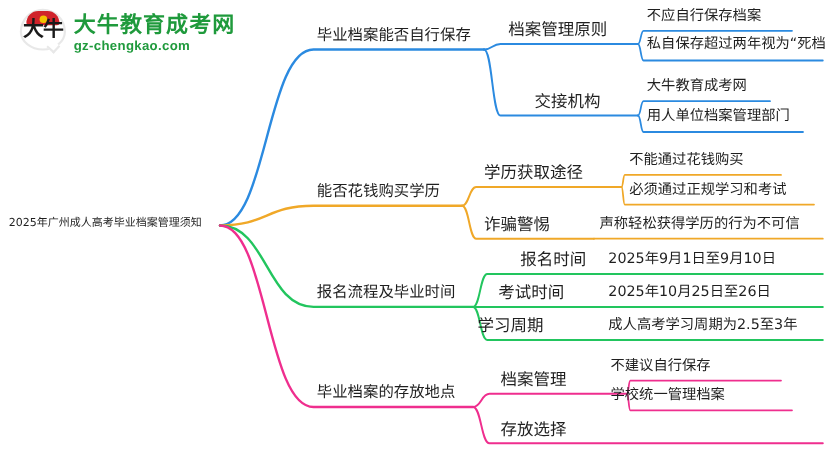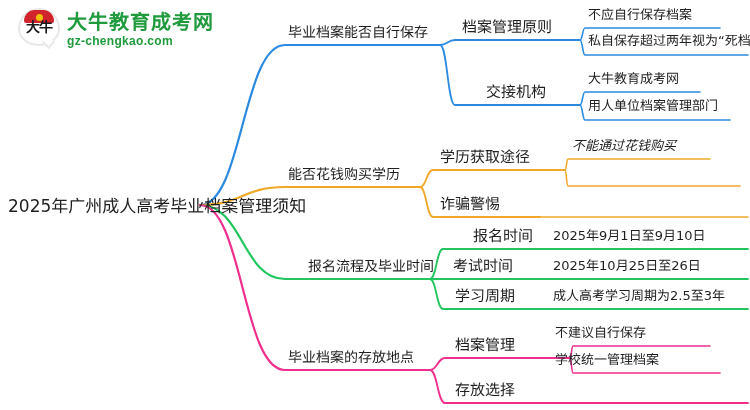--- a/index.html
+++ b/index.html
@@ -37,21 +37,21 @@
     background:#d0232b;
     border-radius:15px 15px 3px 3px;
     overflow:hidden;
   }
   .logo-cap:after{
     content:"";position:absolute;left:12px;top:4px;width:7px;height:7px;
     background:#f2c200;border-radius:50%;
   }
   .logo-cn{
     position:absolute;left:0;top:11px;width:42px;
-    text-align:center;font-size:14px;line-height:17px;
+    text-align:center;font-size:19px;line-height:17px;
     font-weight:bold;color:#1a1a1a;
     font-family:"DejaVu Sans","Liberation Sans",sans-serif;
     letter-spacing:-1px;
   }
   .logo-text{display:flex;flex-direction:column;justify-content:flex-end;}
   .logo-title{
     font-size:20px;font-weight:bold;color:#1f9a3c;
     letter-spacing:1px;line-height:22px;
     font-family:"DejaVu Sans","Liberation Sans",sans-serif;
   }
@@ -66,21 +66,21 @@
   #links path{fill:none;stroke-linecap:round;}
 
   
   .node{
     position:absolute;
     font-family:"DejaVu Sans","Liberation Sans",sans-serif;
     color:#1f1f1f;
     white-space:nowrap;
     line-height:1;
   }
-  .n-root{font-size:17px;}
+  .n-root{font-size:10px;}
   .n-b1{font-size:14px;}
   .n-b2{font-size:15px;}
   .n-b3{font-size:13px;}
 </style>
 </head>
 <body>
 
 <div id="stage">
 
   <div class="logo-wrap">
@@ -129,33 +129,35 @@
   <div class="node n-b3" style="left:588px;top:8px;">不应自行保存档案</div>
   <div class="node n-b3" style="left:588px;top:34px;">私自保存超过两年视为“死档”</div>
 
   <div class="node n-b2" style="left:462px;top:85px;margin-left:24px;">交接机构</div>
   <div class="node n-b3" style="left:588px;top:72px;">大牛教育成考网</div>
   <div class="node n-b3" style="left:588px;top:99px;">用人单位档案管理部门</div>
 
   <div class="node n-b1" style="left:288px;top:167px;">能否花钱购买学历</div>
 
   <div class="node n-b2" style="left:440px;top:150px;">学历获取途径</div>
-  <div class="node n-b3" style="left:572px;top:139px;font-style:italic;">不能通过花钱购买</div>
+  <div class="node n-b3" style="left:572px;top:139px;">不能通过花钱购买</div>
+  <div class="node n-b3" style="left:572px;top:166px;">必须通过正规学习和考试</div>
 
   <div class="node n-b2" style="left:440px;top:197px;">诈骗警惕</div>
+  <div class="node n-b3" style="left:545px;top:197px;">声称轻松获得学历的行为不可信</div>
 
-  <div class="node n-b1" style="left:288px;top:259px;margin-left:20px;">报名流程及毕业时间</div>
+  <div class="node n-b1" style="left:288px;top:259px;">报名流程及毕业时间</div>
 
   <div class="node n-b2" style="left:453px;top:229px;margin-left:20px;">报名时间</div>
   <div class="node n-b3" style="left:553px;top:229px;">2025年9月1日至9月10日</div>
 
   <div class="node n-b2" style="left:453px;top:259px;">考试时间</div>
   <div class="node n-b3" style="left:553px;top:259px;">2025年10月25日至26日</div>
 
-  <div class="node n-b2" style="left:455px;top:289px;">学习周期</div>
+  <div class="node n-b2" style="left:434px;top:289px;">学习周期</div>
   <div class="node n-b3" style="left:553px;top:289px;">成人高考学习周期为2.5至3年</div>
 
   <div class="node n-b1" style="left:288px;top:350px;">毕业档案的存放地点</div>
 
   <div class="node n-b2" style="left:455px;top:338px;">档案管理</div>
   <div class="node n-b3" style="left:555px;top:326px;text-align:center;">不建议自行保存</div>
   <div class="node n-b3" style="left:555px;top:353px;">学校统一管理档案</div>
 
   <div class="node n-b2" style="left:455px;top:383px;">存放选择</div>
 

